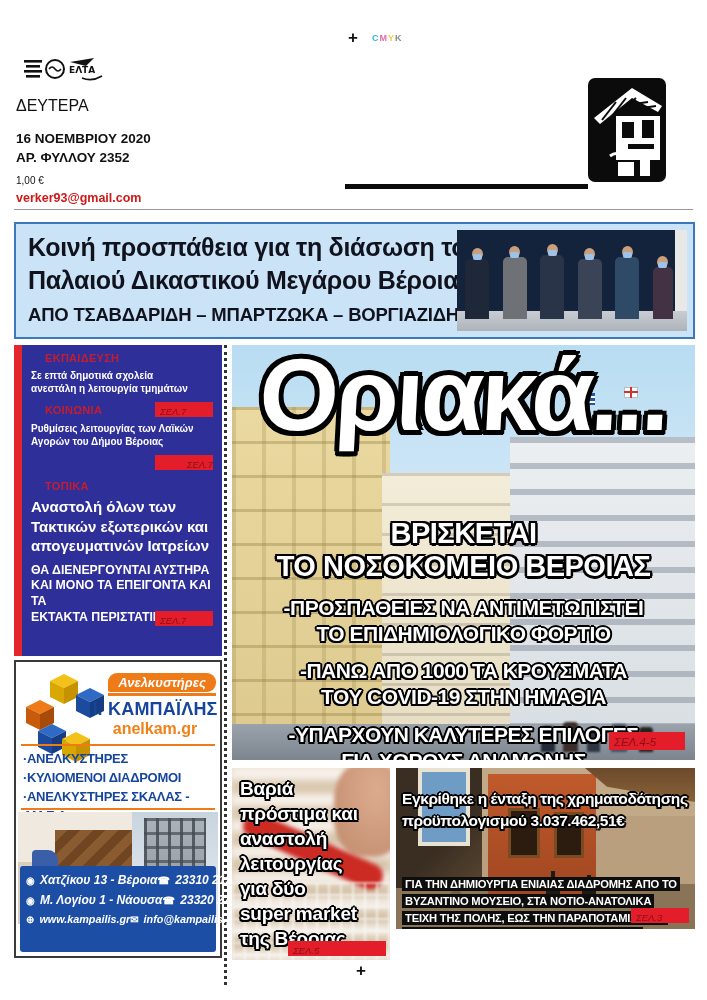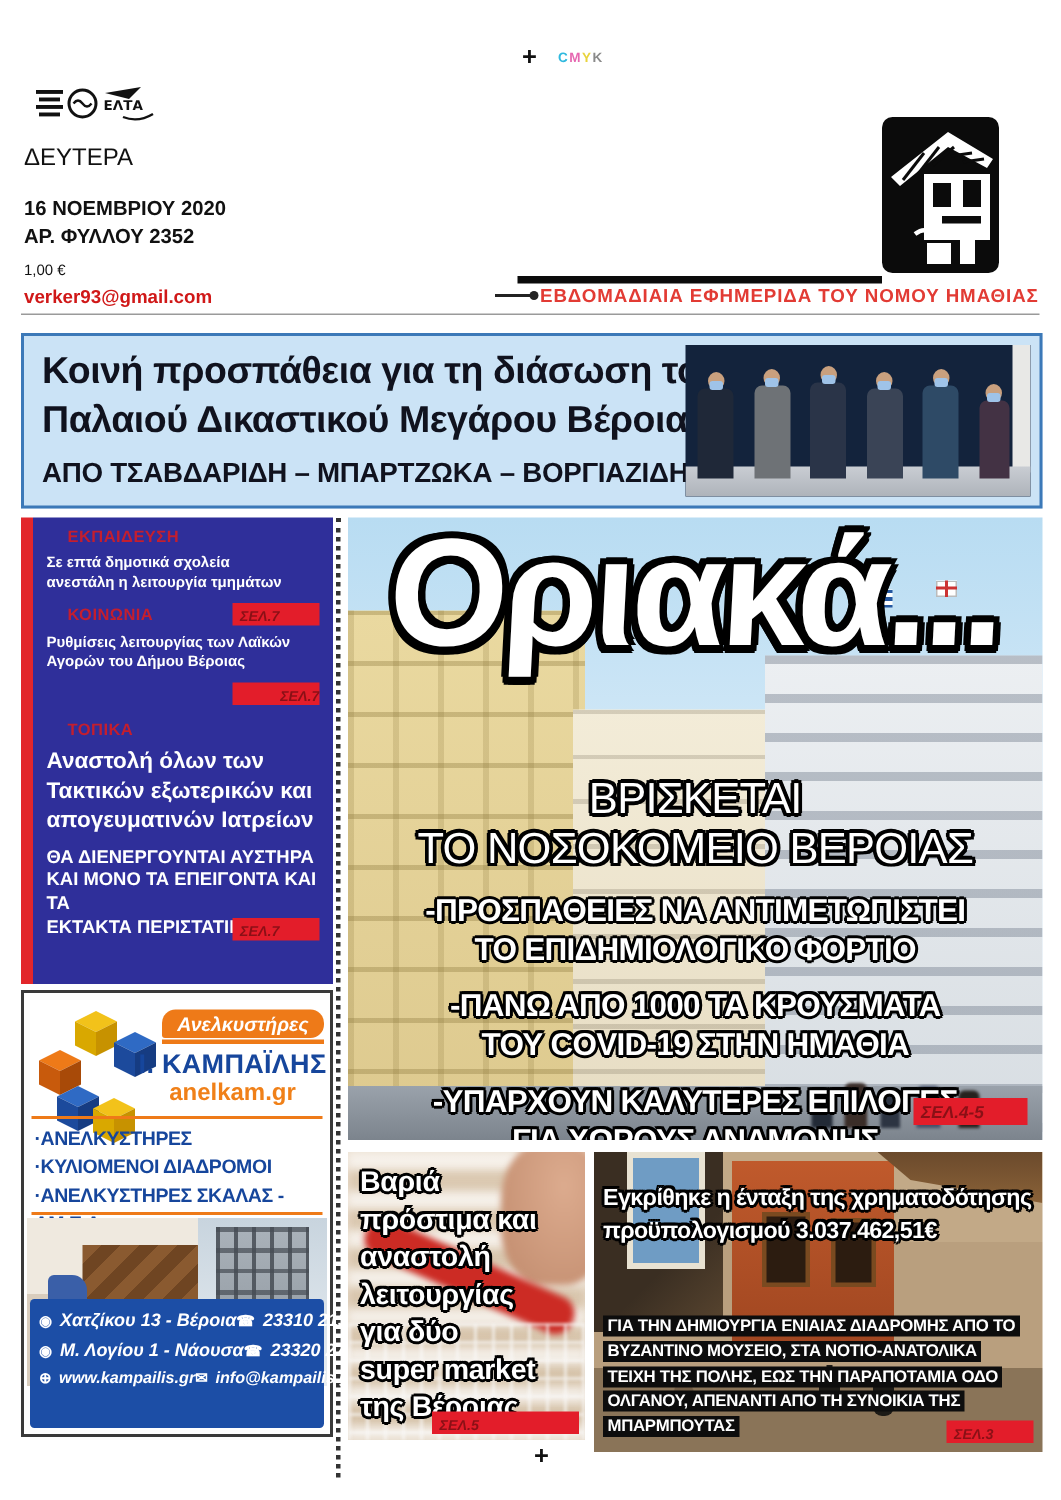--- a/index.html
+++ b/index.html
@@ -36,21 +36,21 @@
   .topbox{position:absolute;left:14px;top:222px;width:681px;height:117px;background:#cbe3f6;
           border:2px solid #3c79b8;box-sizing:border-box;}
   .topbox .headline{position:absolute;left:12px;top:7px;font-size:25px;font-weight:bold;color:#10121e;
           line-height:1.3;white-space:pre-line;letter-spacing:-0.3px;}
   .topbox .byline-row{position:absolute;left:12px;bottom:11px;display:flex;align-items:center;gap:10px;}
   .topbox .byline{font-size:18.5px;font-weight:bold;color:#10121e;letter-spacing:-0.2px;}
 
   
   .badge{display:inline-block;background:#e31d2a;width:58px;height:15px;line-height:15px;
          padding-left:5px;box-sizing:border-box;overflow:hidden;}
-  .badge i{color:#8a1016;font-style:italic;font-weight:bold;font-size:9.5px;letter-spacing:0;}
+  .badge i{color:#8a1016;font-style:italic;font-weight:normal;font-size:9.5px;letter-spacing:0;}
   .badge-lg{width:76px;height:18px;line-height:18px;}
   .badge-lg i{font-size:11.5px;}
 
   
   .officials{position:absolute;right:6px;top:6px;width:230px;height:101px;background:#13233c;overflow:hidden;}
   .officials .floor{position:absolute;left:0;right:0;bottom:0;height:20px;background:linear-gradient(180deg,#c9cdd3,#aeb3ba);}
   .officials .wallR{position:absolute;right:0;top:0;width:12px;height:85px;background:#e8e8e6;}
   .officials .people{position:absolute;left:8px;right:14px;bottom:12px;height:80px;display:flex;justify-content:space-between;align-items:flex-end;}
   .person{position:relative;width:24px;}
   .person .head{width:11px;height:12px;border-radius:50%;background:#c9a07e;margin:0 auto;position:relative;}
@@ -107,21 +107,21 @@
   .crowd i:nth-child(1){left:6px;width:14px;height:26px;background:#222a36;}
   .crowd i:nth-child(2){left:28px;width:15px;height:30px;background:#3a2d28;}
   .crowd i:nth-child(3){left:52px;width:13px;height:24px;background:#2c3442;}
   .crowd i:nth-child(4){left:76px;width:16px;height:28px;background:#44506a;}
   .crowd i:nth-child(5){left:104px;width:14px;height:25px;background:#26221e;}
 
   
   .o-sm{color:#fff;font-weight:bold;
     text-shadow:2px 0 0 #000,-2px 0 0 #000,0 2px 0 #000,0 -2px 0 #000,
                 1.5px 1.5px 0 #000,-1.5px 1.5px 0 #000,1.5px -1.5px 0 #000,-1.5px -1.5px 0 #000;}
-  .o-md{color:#fff;font-weight:normal;
+  .o-md{color:#fff;font-weight:bold;
     text-shadow:2.5px 0 0 #000,-2.5px 0 0 #000,0 2.5px 0 #000,0 -2.5px 0 #000,
                 2px 2px 0 #000,-2px 2px 0 #000,2px -2px 0 #000,-2px -2px 0 #000;}
   .o-xl{color:#fff;font-weight:800;
     text-shadow:5px 0 0 #000,-5px 0 0 #000,0 5px 0 #000,0 -5px 0 #000,
                 4px 4px 0 #000,-4px 4px 0 #000,4px -4px 0 #000,-4px -4px 0 #000,
                 3px 5px 0 #000,-3px 5px 0 #000;}
 
   .oriaka{position:absolute;left:0;right:0;top:-6px;text-align:center;font-size:102px;
           letter-spacing:-3px;transform:skewX(-3deg);line-height:1.1;}
   .photo-text{position:absolute;left:0;right:0;top:172px;display:flex;flex-direction:column;
@@ -176,21 +176,21 @@
           transform:rotate(24deg);border-radius:12px;filter:blur(2px);}
   .market .cart{position:absolute;left:0;right:0;bottom:0;height:78px;opacity:0.8;filter:blur(1px);
           background:
             repeating-linear-gradient(90deg, rgba(250,250,250,0.8) 0 2px, transparent 2px 12px),
             repeating-linear-gradient(180deg, rgba(250,250,250,0.8) 0 2px, transparent 2px 12px);}
   .market .headline{position:absolute;left:8px;top:8px;font-size:19px;line-height:1.32;
           white-space:pre-line;letter-spacing:-0.2px;}
   .market .badge{position:absolute;right:4px;bottom:4px;width:98px;}
 
   
-  .funding{position:absolute;left:396px;top:768px;width:299px;height:200px;overflow:hidden;
+  .funding{position:absolute;left:396px;top:768px;width:299px;height:161px;overflow:hidden;
            background:
              radial-gradient(circle at 20% 80%, rgba(90,70,50,0.5) 0 6px, transparent 7px),
              linear-gradient(180deg,#c2a987 0 30%,#b99f7e 30% 72%,#8a7458 72% 100%);}
   .funding .dark-left{position:absolute;left:0;top:0;width:86px;height:120px;
            background:linear-gradient(135deg,#3a2e22 60%,#5a4630);}
   .funding .window-blue{position:absolute;left:22px;top:0px;width:52px;height:78px;background:#6f9cc4;
            border:4px solid #e8e2d2;box-sizing:border-box;}
   .funding .wall-orange{position:absolute;left:92px;top:6px;width:108px;height:130px;
            background:linear-gradient(180deg,#c05a2c,#9e4520);}
   .funding .win1{position:absolute;left:112px;top:40px;width:26px;height:44px;background:#2c1c10;border:3px solid #7a4a20;}
@@ -260,24 +260,20 @@
       <rect x="28" y="38" width="44" height="44" fill="#fff"></rect>
       <rect x="34" y="44" width="12" height="16" fill="#0b0b0b"></rect>
       <rect x="54" y="42" width="12" height="18" fill="#0b0b0b"></rect>
       <rect x="40" y="66" width="26" height="5" fill="#0b0b0b"></rect>
       <rect x="30" y="84" width="16" height="14" fill="#fff"></rect>
       <rect x="52" y="78" width="10" height="20" fill="#fff"></rect>
       <path d="M22 78 q8 -6 12 2" fill="none" stroke="#fff" stroke-width="3"></path>
     </svg>
   </div>
 
-  <div class="tagline-row">
-    <span class="tagline-arrow"></span>
-    <span class="tagline">ΕΒΔΟΜΑΔΙΑΙΑ ΕΦΗΜΕΡΙΔΑ ΤΟΥ ΝΟΜΟΥ ΗΜΑΘΙΑΣ</span>
-  </div>
   <div class="header-rule"></div>
 
   <div class="topbox">
     <div class="headline">Κοινή προσπάθεια για τη διάσωση του
 Παλαιού Δικαστικού Μεγάρου Βέροιας</div>
     <div class="byline-row">
       <span class="byline">ΑΠΟ ΤΣΑΒΔΑΡΙΔΗ – ΜΠΑΡΤΖΩΚΑ – ΒΟΡΓΙΑΖΙΔΗ</span>
       <span class="badge"><i>ΣΕΛ.3</i></span>
     </div>
     <div class="officials">

